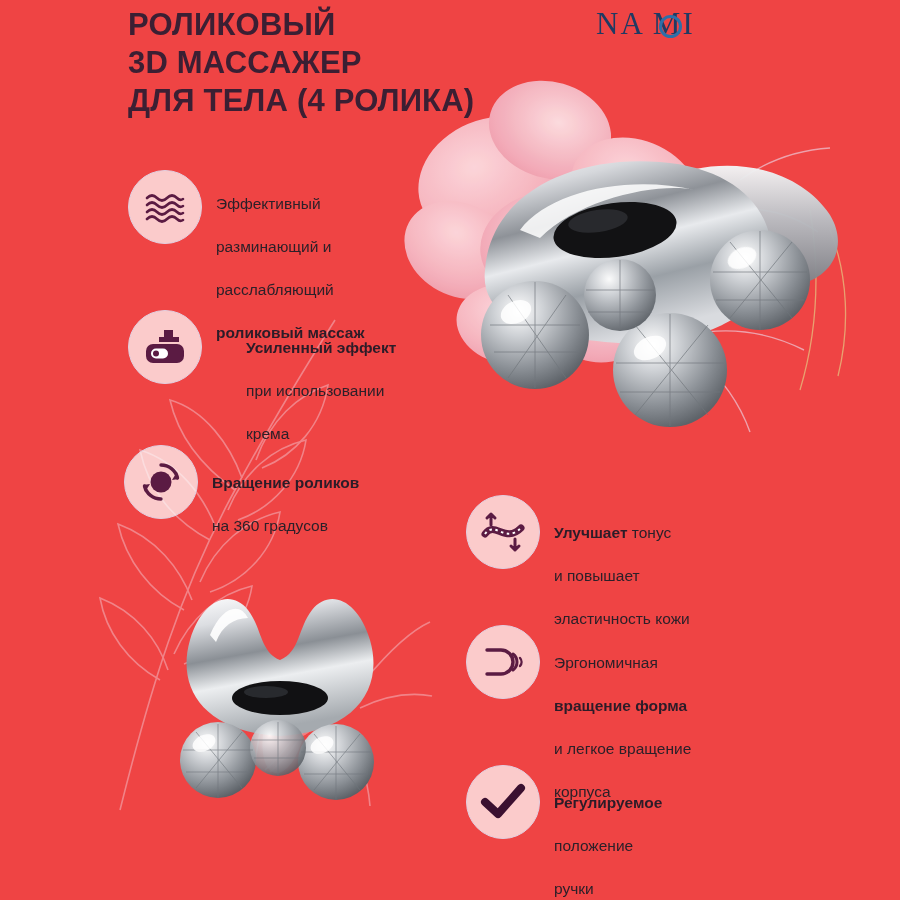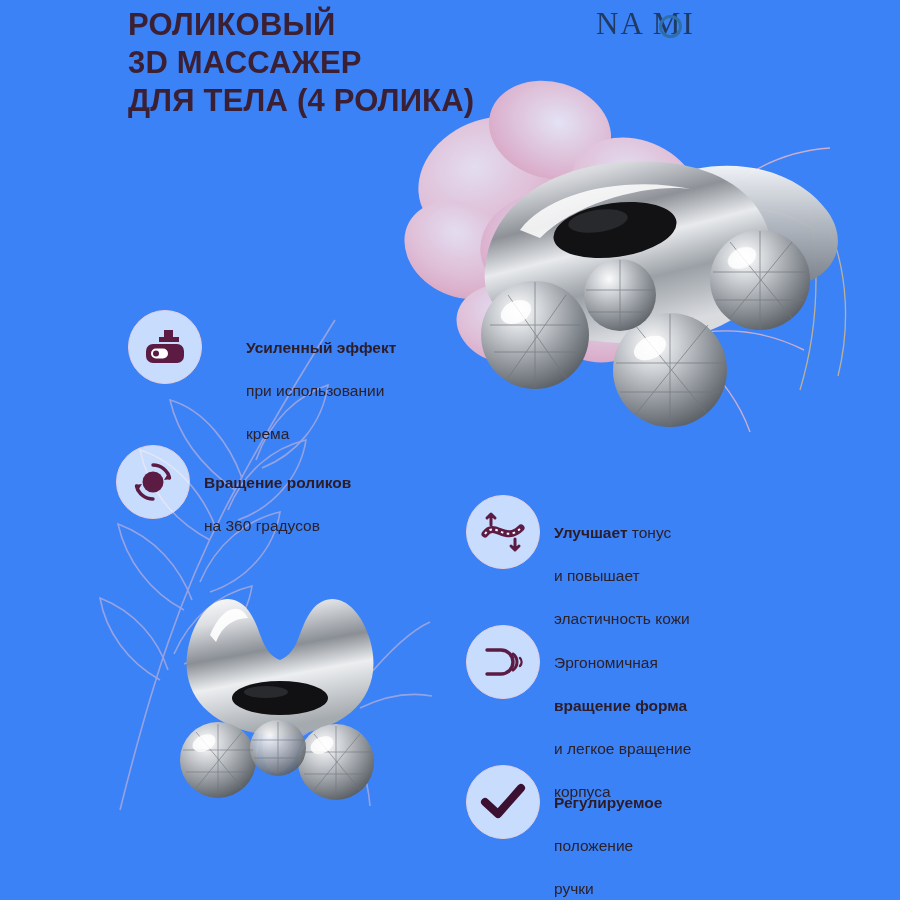--- a/index.html
+++ b/index.html
@@ -12,21 +12,21 @@
     height: 900px;
     position: relative;
     overflow: hidden;
     font-family: "Liberation Sans", sans-serif;
     color: #3a2030;
   }
 
   #page {
     position: absolute;
     inset: 0;
-    background: #3b82f6;
+    background: #ef4444;
   }
 
   
   .floral {
     position: absolute;
     pointer-events: none;
   }
   #floral-left {
     left: 60px;
     top: 210px;
@@ -108,21 +108,21 @@
     color: #2c2029;
     padding-top: 6px;
     max-width: 190px;
     white-space: pre-line;
   }
   .feat-text b { font-weight: 700; color: #2c1c28; }
 
   #f1 { left: 128px; top: 170px; }
   #f1 .feat-text { padding-top: 2px; }
   #f2 { left: 128px; top: 310px; gap: 44px; }
-  #f3 { left: 116px; top: 445px; }
+  #f3 { left: 124px; top: 445px; }
   #f4 { left: 466px; top: 495px; justify-content: space-between; }
   #f5 { left: 466px; top: 625px; }
   #f6 { left: 466px; top: 765px; }
   #f4 .feat-text, #f5 .feat-text, #f6 .feat-text { max-width: 200px; }
 
   
   #product-top {
     position: absolute;
     left: 430px;
     top: 120px;
@@ -290,20 +290,38 @@
       <path d="M53 170 L123 170 M56 192 L120 192 M88 144 L88 218 M66 152 L112 208 M112 152 L66 208"></path>
       <path d="M171 172 L241 172 M174 194 L238 194 M206 146 L206 220 M184 154 L230 210 M230 154 L184 210"></path>
       <path d="M122 160 L174 160 M124 178 L172 178 M148 142 L148 196"></path>
     </g>
     <g fill="#ffffff" opacity="0.85">
       <ellipse cx="74" cy="163" rx="12" ry="8" transform="rotate(-25 74 163)"></ellipse>
       <ellipse cx="192" cy="165" rx="12" ry="8" transform="rotate(-25 192 165)"></ellipse>
     </g>
   </svg>
 
+  <div class="feature" id="f1">
+    <div class="icon-circle">
+      <svg width="44" height="32" viewBox="0 0 44 32">
+        <g stroke="#5b1b43" stroke-width="2.6" fill="none" stroke-linecap="round">
+          <path d="M4 7 q5 -5 10 0 q5 5 10 0 q5 -5 10 0 q3 3 6 1"></path>
+          <path d="M4 14 q5 -5 10 0 q5 5 10 0 q5 -5 10 0 q3 3 6 1"></path>
+          <path d="M4 21 q5 -5 10 0 q5 5 10 0 q5 -5 10 0 q3 3 6 1"></path>
+          <path d="M4 28 q5 -5 10 0 q5 5 10 0 q5 -5 10 0 q3 3 6 1"></path>
+        </g>
+      </svg>
+    </div>
+    <div class="feat-text">
+      <span>Эффективный</span><br>
+      <span>разминающий и</span><br>
+      <span>расслабляющий</span><br>
+      <b>роликовый массаж</b>
+    </div>
+  </div>
 
   <div class="feature" id="f2">
     <div class="icon-circle">
       <svg width="46" height="40" viewBox="0 0 46 40">
         <path d="M22 3 h9 v7 h-9 z" fill="#5b1b43"></path>
         <path d="M17 10 h20 v5 h-20 z" fill="#5b1b43"></path>
         <rect x="4" y="17" width="38" height="19" rx="7" fill="#5b1b43"></rect>
         <rect x="9" y="21.5" width="17" height="10" rx="5" fill="#ffffff"></rect>
         <circle cx="14" cy="26.5" r="3" fill="#5b1b43"></circle>
       </svg>

